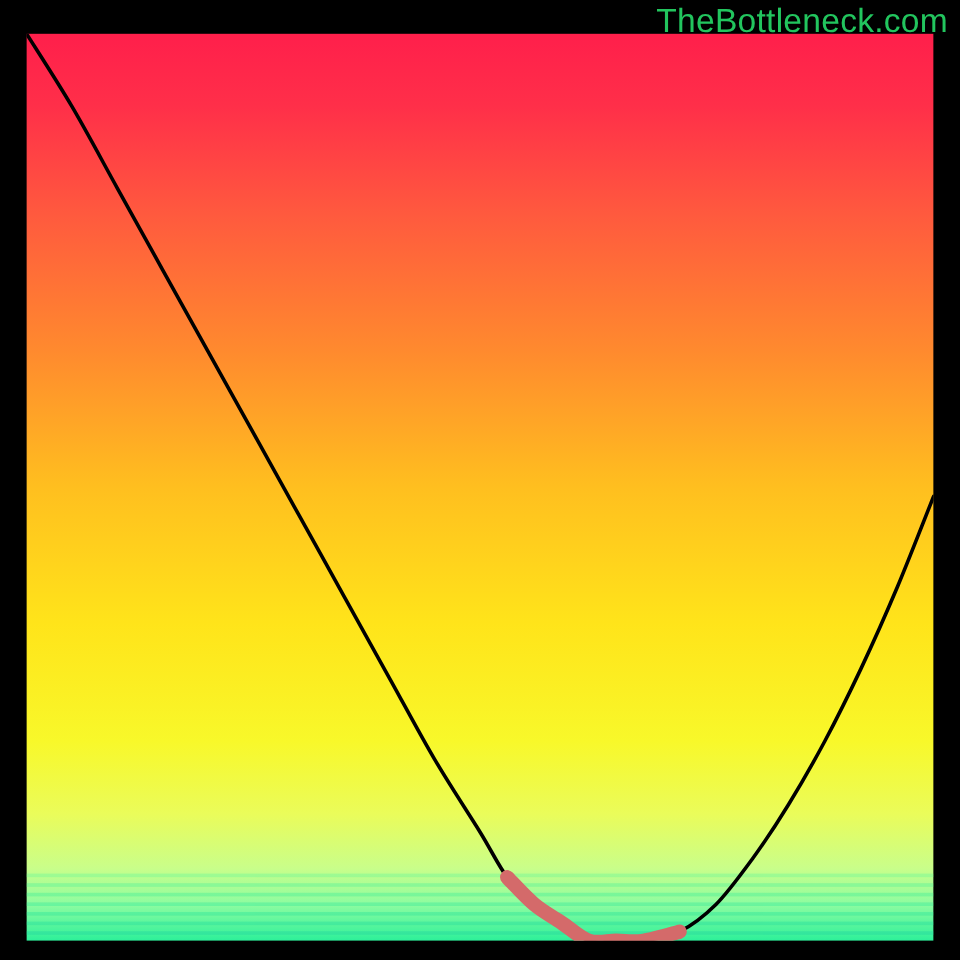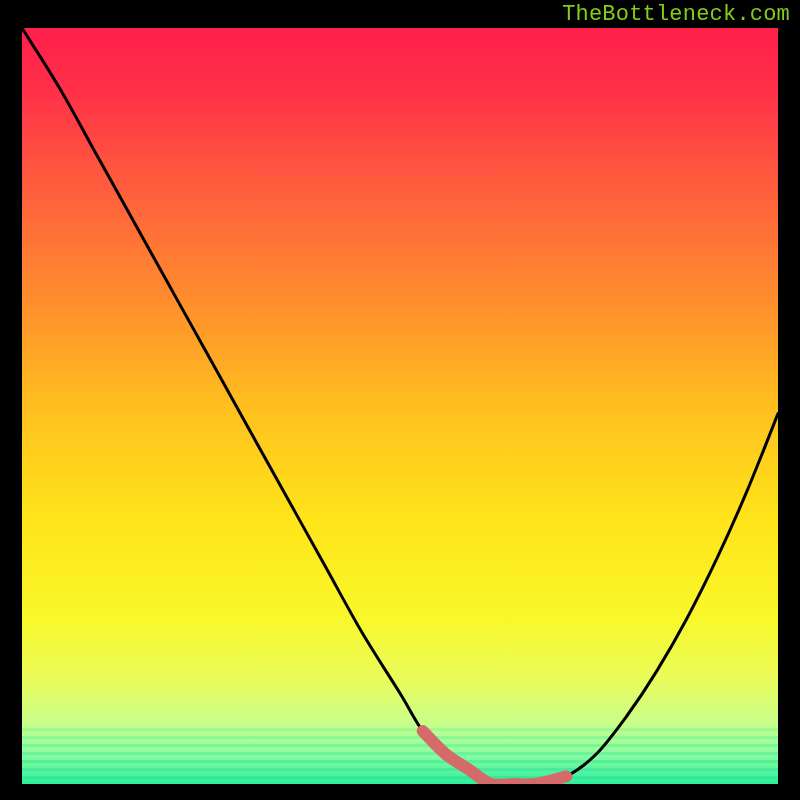--- a/index.html
+++ b/index.html
@@ -13,23 +13,23 @@
   .frame {
     position: relative;
     width: 800px;
     height: 800px;
     background: #000;
   }
   .watermark {
     position: absolute;
     top: 2px;
     right: 10px;
-    font-family: Liberation Mono, monospace;
-    font-size: 22px;
-    color: #84cc16;
+    font-family: Liberation Sans, sans-serif;
+    font-size: 28px;
+    color: #22c55e;
     letter-spacing: 0.2px;
     user-select: none;
   }
   .plot {
     position: absolute;
     left: 22px;
     top: 28px;
     width: 756px;
     height: 756px;
   }

